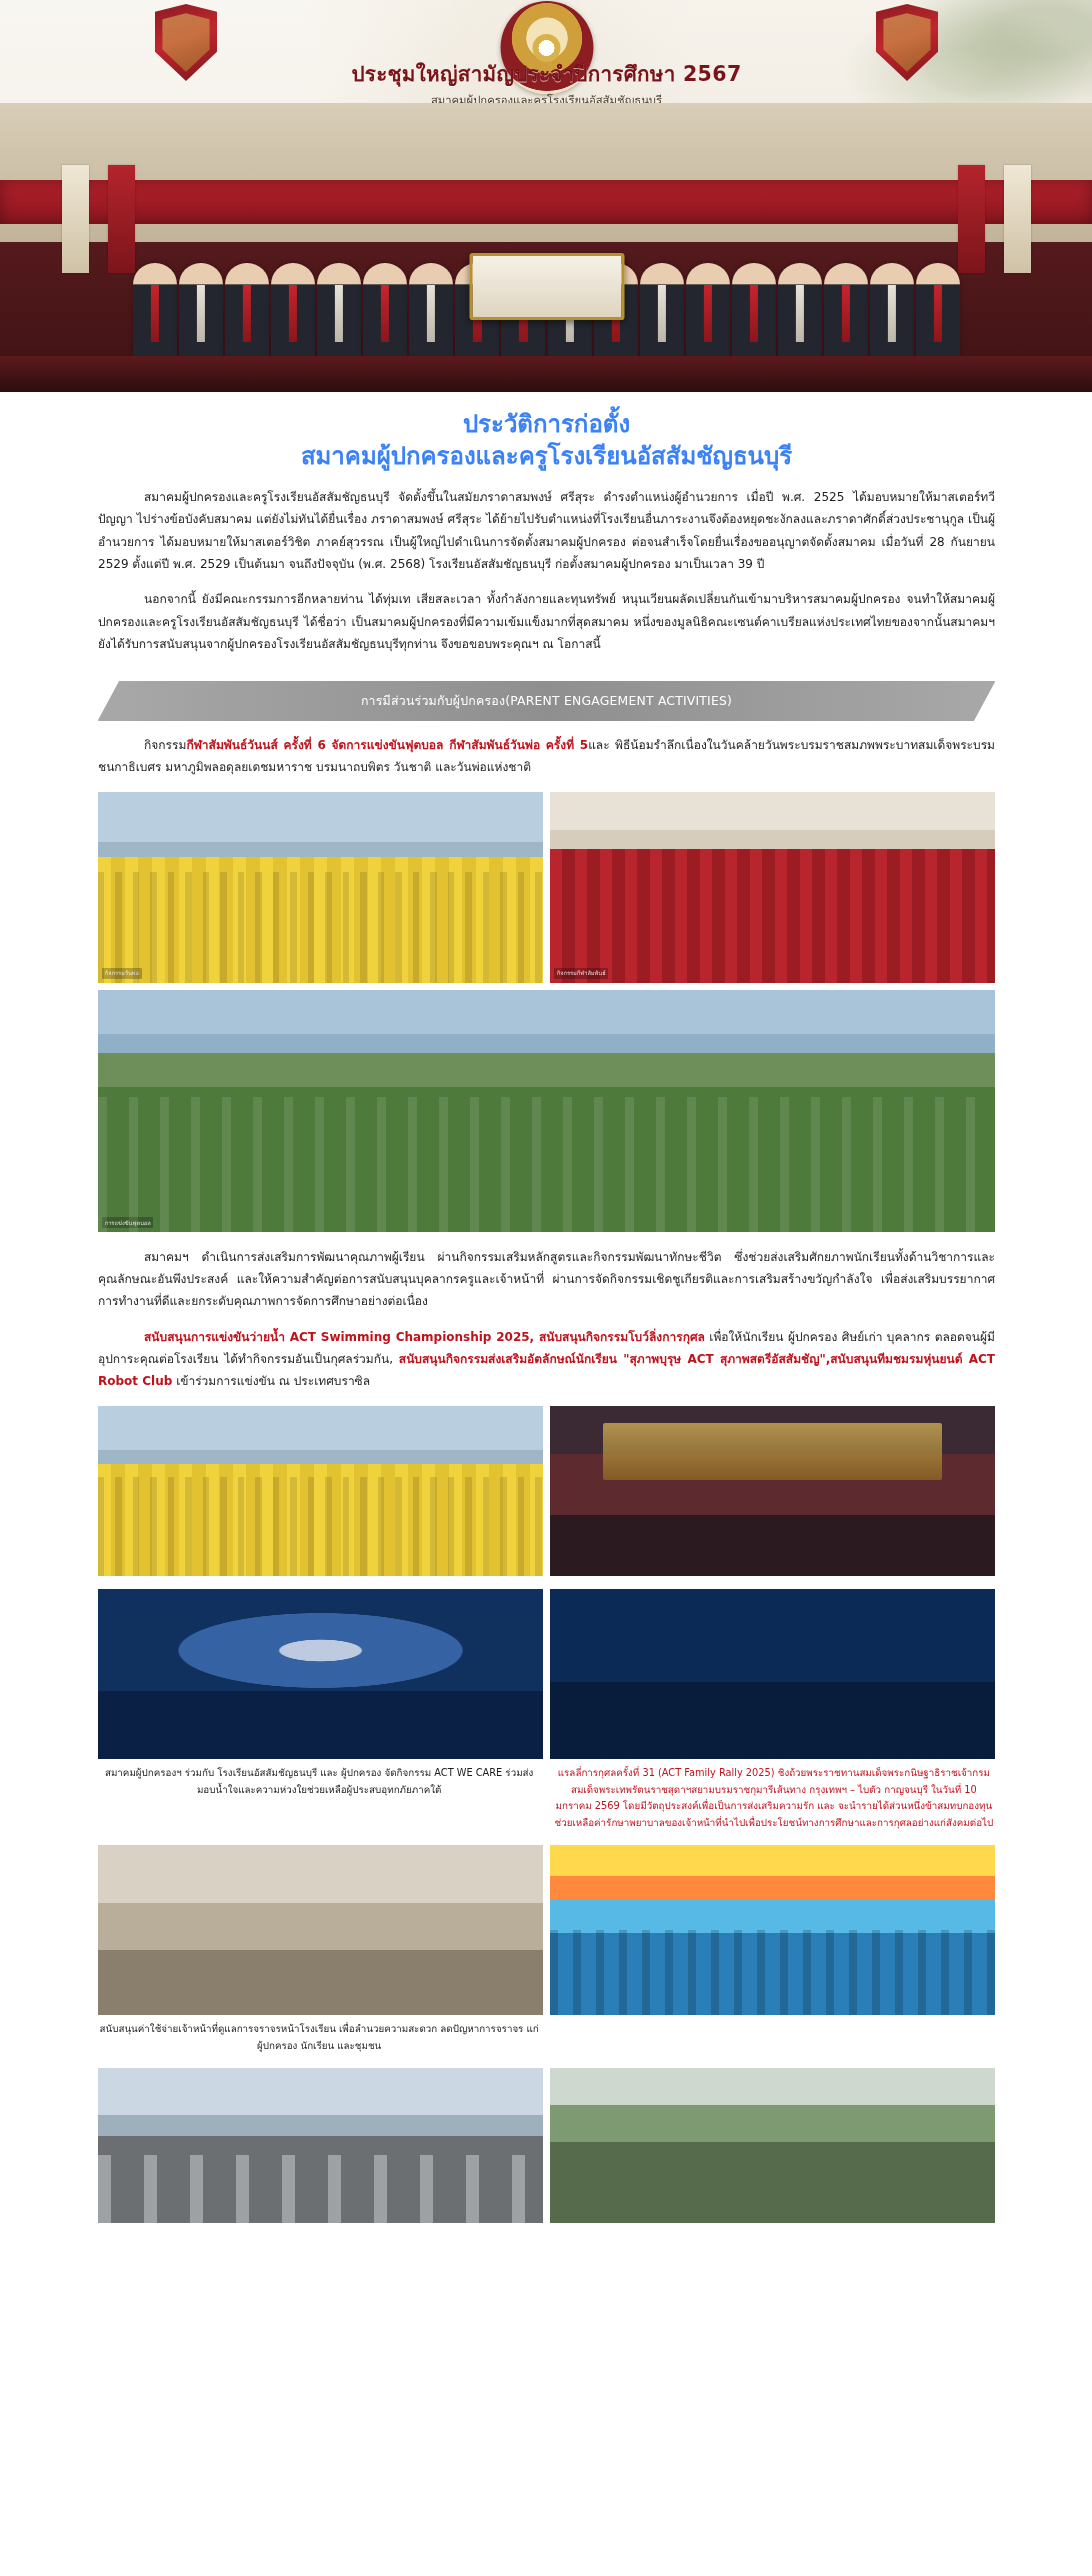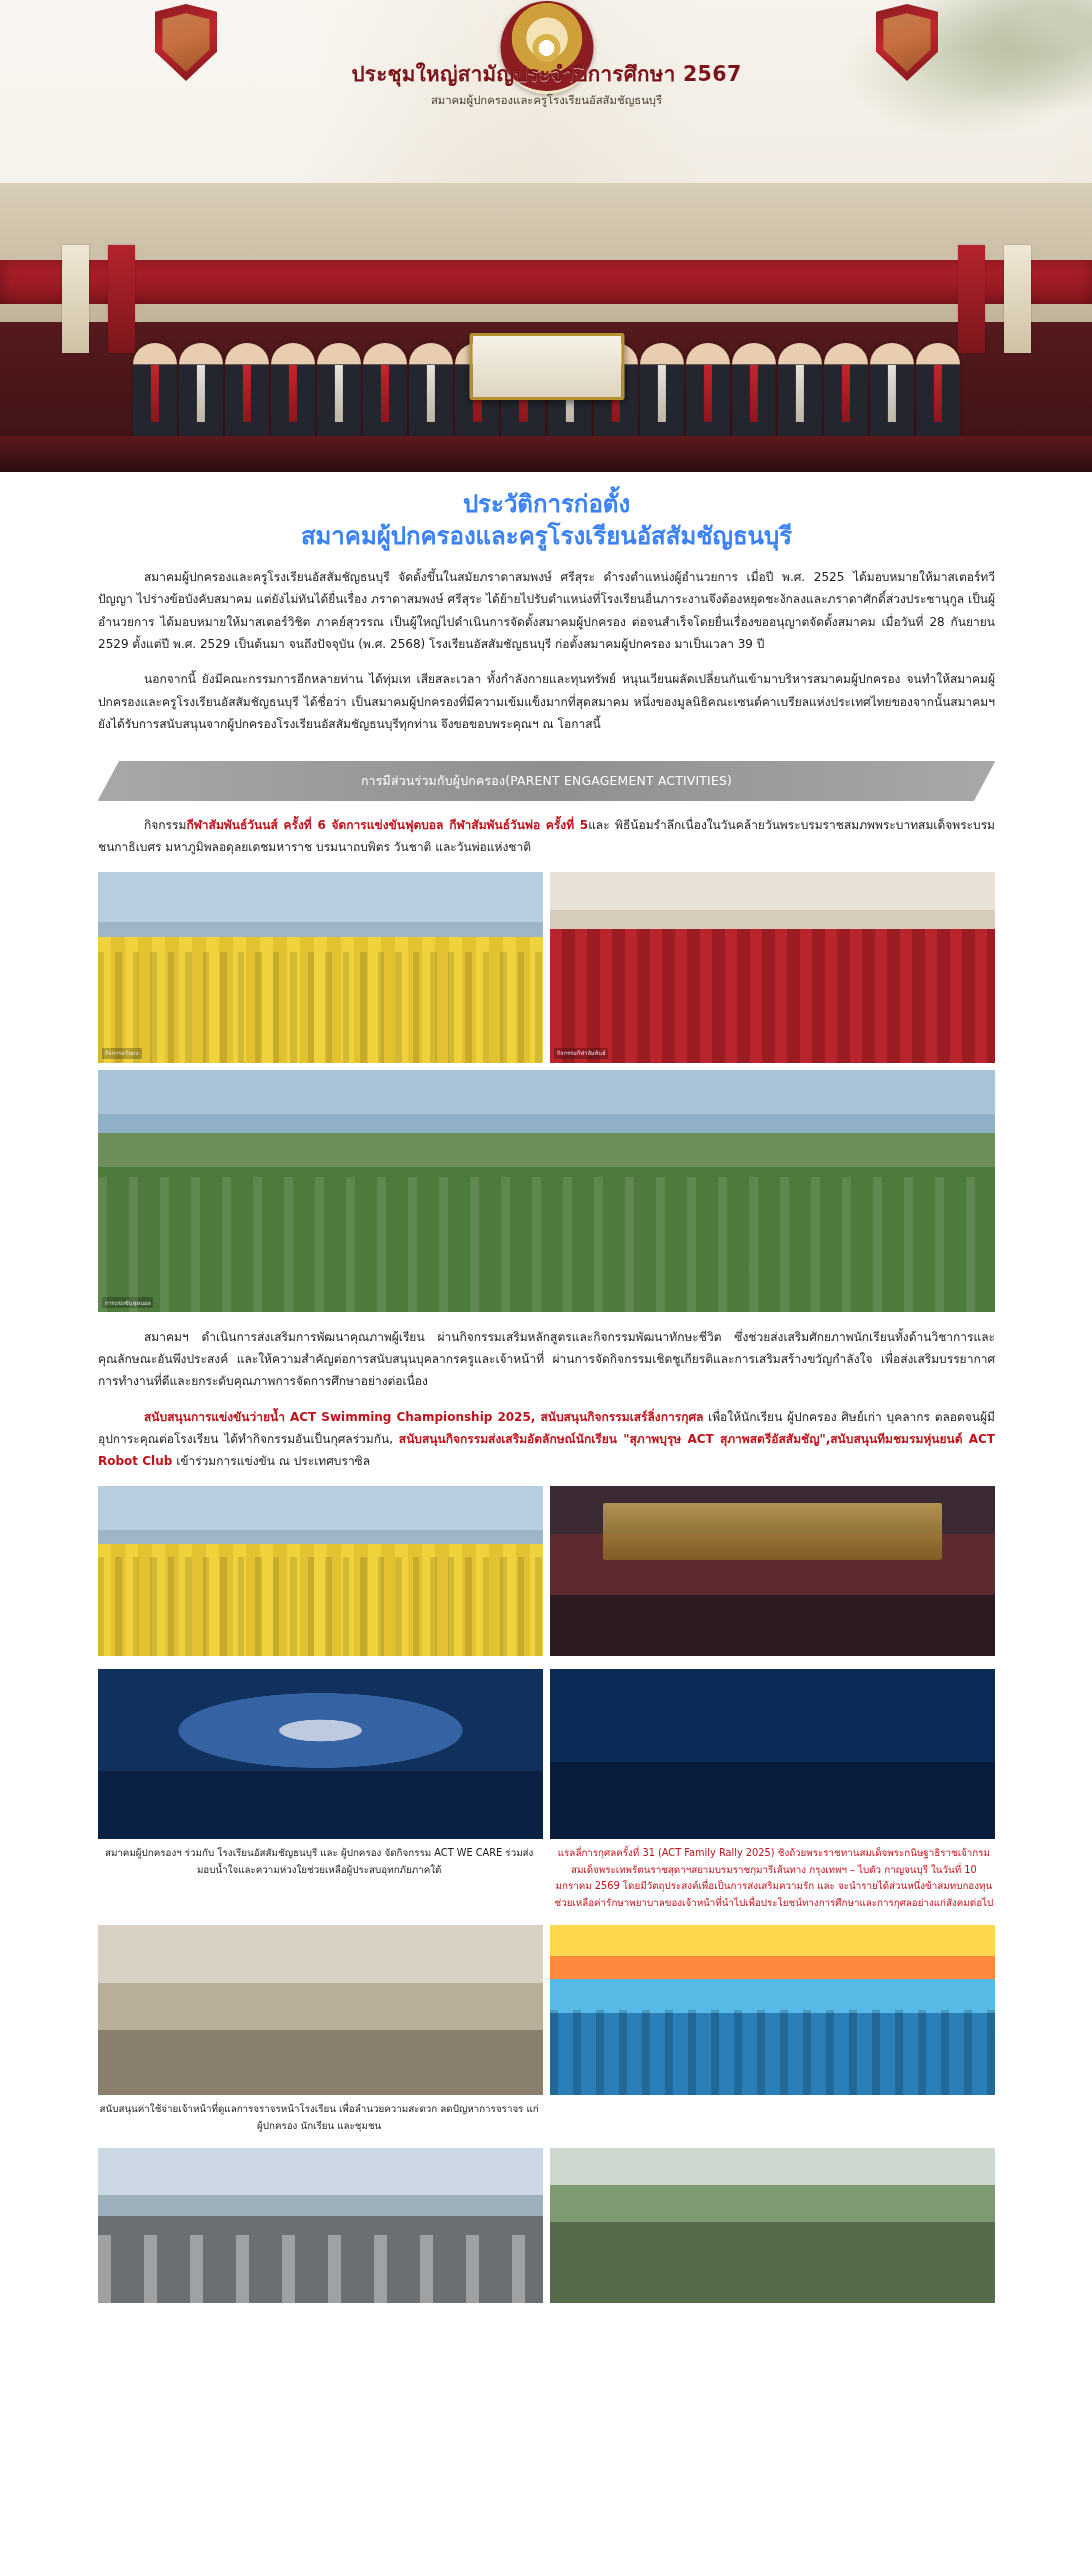--- a/index.html
+++ b/index.html
@@ -9,21 +9,21 @@
     background: #ffffff;
     font-family: "Liberation Sans", sans-serif;
     color: #1a1a1a;
   }
   .page { width: 1093px; position: relative; }
 
   
   .hero {
     position: relative;
     width: 1093px;
-    height: 472px;
+    height: 392px;
     overflow: hidden;
     background: linear-gradient(180deg,#efe8dc 0%,#e7dfd2 55%,#d9cfbe 100%);
   }
   .hero-bg-texture {
     position: absolute; inset: 0;
     background:
       radial-gradient(circle at 12% 20%, rgba(255,255,255,.55) 0 18%, transparent 40%),
       radial-gradient(circle at 80% 15%, rgba(255,255,255,.35) 0 20%, transparent 45%),
       linear-gradient(180deg,#f2ece1 0%,#e6ddcd 60%,#cfc4b0 100%);
   }
@@ -324,21 +324,21 @@
       </div>
     </div>
 
     <div class="photo scene-field wide" style="height:242px">
       <span class="caption-chip">การแข่งขันฟุตบอล</span>
     </div>
 
 
     <p class="body-text">สมาคมฯ ดำเนินการส่งเสริมการพัฒนาคุณภาพผู้เรียน ผ่านกิจกรรมเสริมหลักสูตรและกิจกรรมพัฒนาทักษะชีวิต ซึ่งช่วยส่งเสริมศักยภาพนักเรียนทั้งด้านวิชาการและคุณลักษณะอันพึงประสงค์ และให้ความสำคัญต่อการสนับสนุนบุคลากรครูและเจ้าหน้าที่ ผ่านการจัดกิจกรรมเชิดชูเกียรติและการเสริมสร้างขวัญกำลังใจ เพื่อส่งเสริมบรรยากาศการทำงานที่ดีและยกระดับคุณภาพการจัดการศึกษาอย่างต่อเนื่อง</p>
     <p class="body-text">
-      <span class="hl-red-b">สนับสนุนการแข่งขันว่ายน้ำ ACT Swimming Championship 2025, สนับสนุนกิจกรรมเสร์ลิ่งการกุศล</span>
+      <span class="hl-red-b">สนับสนุนการแข่งขันว่ายน้ำ ACT Swimming Championship 2025, สนับสนุนกิจกรรมโบว์ลิ่งการกุศล</span>
       <span>เพื่อให้นักเรียน ผู้ปกครอง ศิษย์เก่า บุคลากร ตลอดจนผู้มีอุปการะคุณต่อโรงเรียน ได้ทำกิจกรรมอันเป็นกุศลร่วมกัน,</span>
       <span class="hl-red-b">สนับสนุนกิจกรรมส่งเสริมอัตลักษณ์นักเรียน "สุภาพบุรุษ ACT สุภาพสตรีอัสสัมชัญ",สนับสนุนทีมชมรมหุ่นยนต์ ACT Robot Club</span>
       <span>เข้าร่วมการแข่งขัน ณ ประเทศบราซิล</span>
     </p>
 
     <div class="grid-2">
       <div class="photo scene-crowd-yellow" style="height:170px"></div>
       <div class="photo scene-hall" style="height:170px"></div>
     </div>
 

